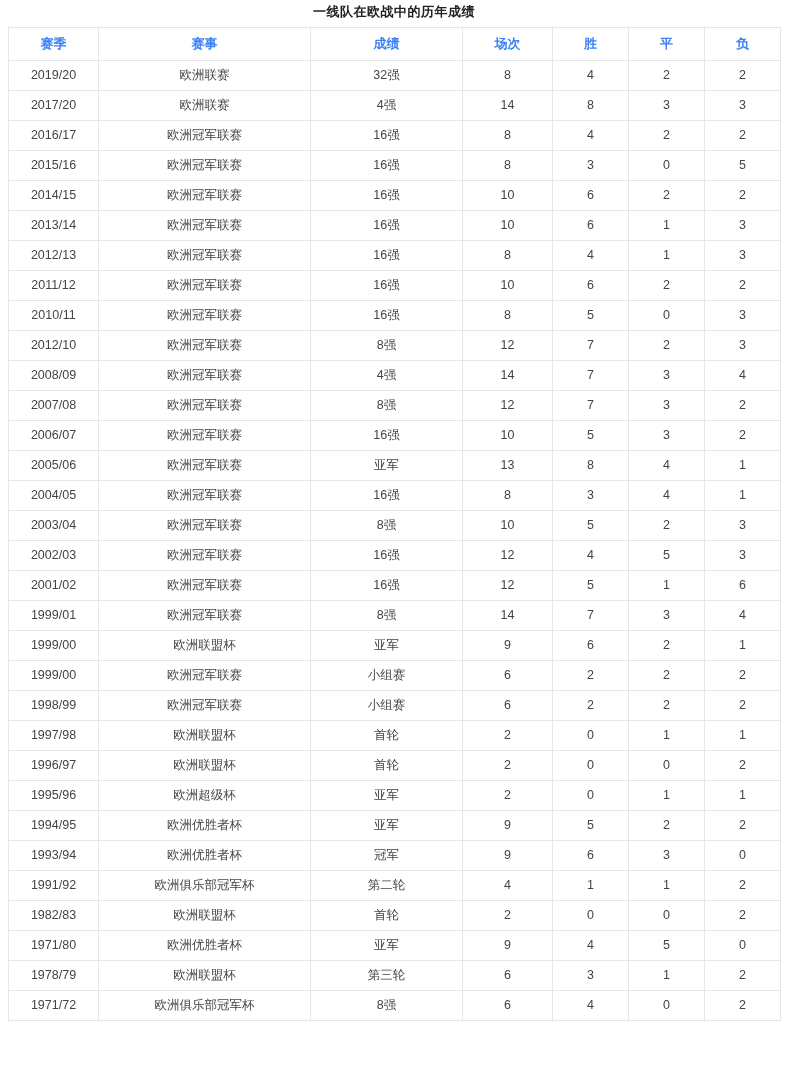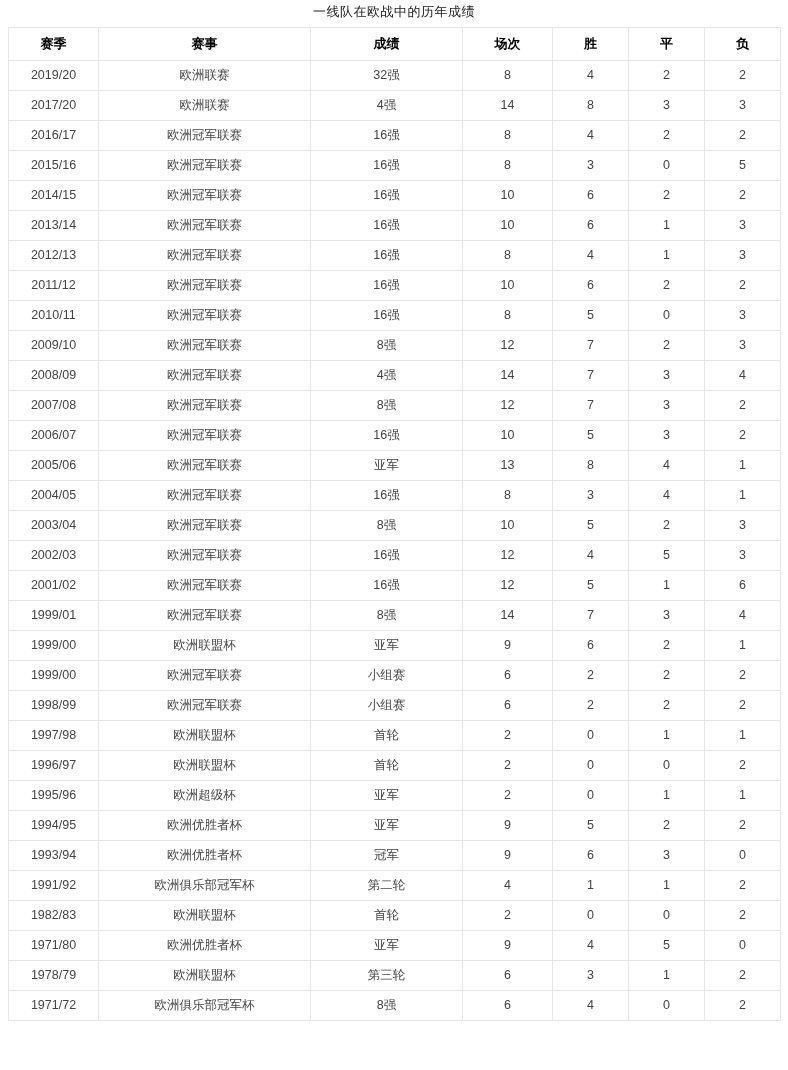--- a/index.html
+++ b/index.html
@@ -13,21 +13,21 @@
     color: #333333;
     -webkit-font-smoothing: antialiased;
   }
   .page {
     width: 788px;
     box-sizing: border-box;
   }
   .title {
     text-align: center;
     font-size: 13px;
-    font-weight: normal;
+    font-weight: bold;
     color: #222222;
     padding: 3px 0 6px 0;
     letter-spacing: 0.5px;
   }
   table.stats {
     border-collapse: collapse;
     width: 772px;
     margin: 0 8px;
     table-layout: fixed;
   }
@@ -37,21 +37,21 @@
     text-align: center;
     height: 29px;
     line-height: 29px;
     padding: 0;
     color: #444444;
     overflow: hidden;
     white-space: nowrap;
   }
   table.stats th {
     font-weight: bold;
-    color: #000000;
+    color: #3b82f6;
     background: #ffffff;
     height: 32px;
     line-height: 32px;
     font-size: 13px;
   }
   col.c-season { width: 90px; }
   col.c-comp   { width: 212px; }
   col.c-result { width: 152px; }
   col.c-played { width: 90px; }
   col.c-win    { width: 76px; }
@@ -162,21 +162,21 @@
       <tr>
           <td>2010/11</td>
           <td>欧洲冠军联赛</td>
           <td>16强</td>
           <td>8</td>
           <td>5</td>
           <td>0</td>
           <td>3</td>
         </tr>
       <tr>
-          <td>2009/10</td>
+          <td>2012/10</td>
           <td>欧洲冠军联赛</td>
           <td>8强</td>
           <td>12</td>
           <td>7</td>
           <td>2</td>
           <td>3</td>
         </tr>
       <tr>
           <td>2008/09</td>
           <td>欧洲冠军联赛</td>

